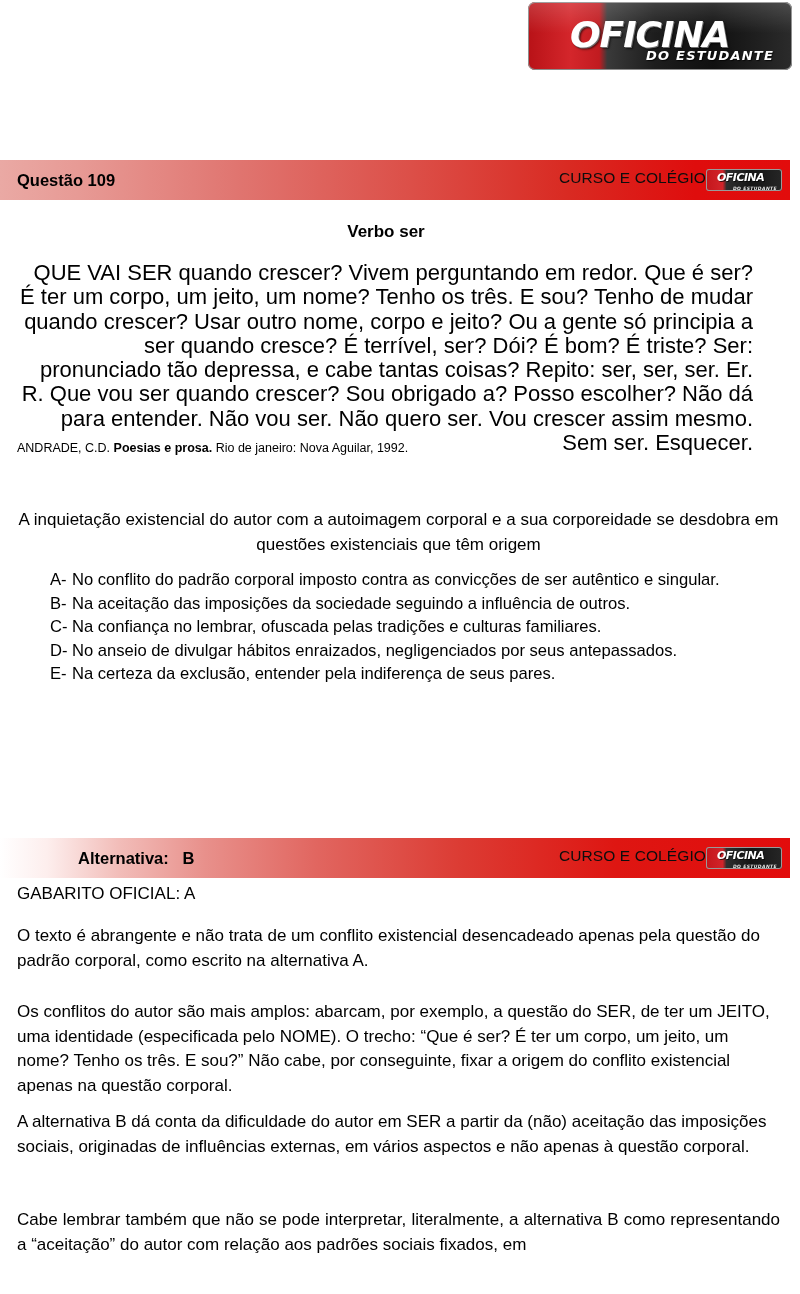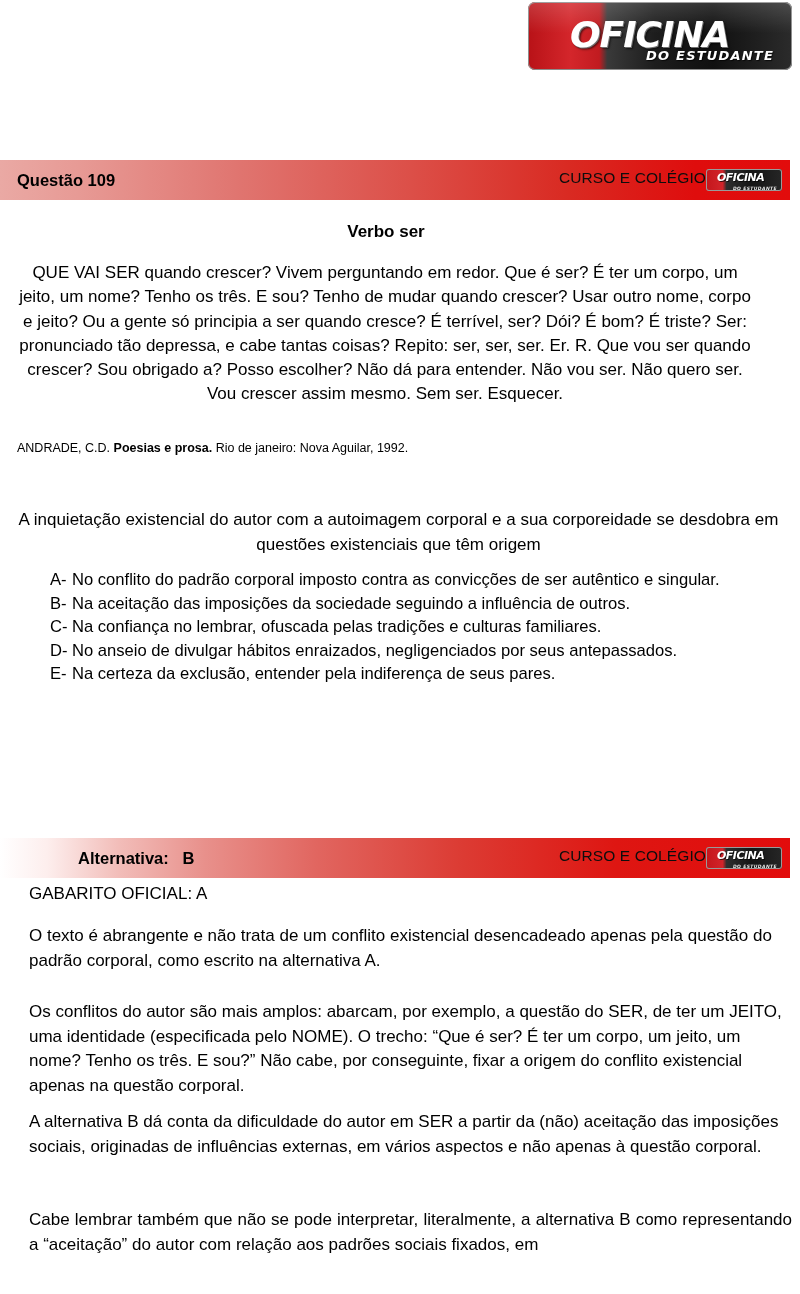--- a/index.html
+++ b/index.html
@@ -141,23 +141,23 @@
   .poem-title {
     top: 222px;
     text-align: center;
     font-weight: bold;
     font-size: 17px;
   }
   .poem-body {
     top: 261px;
     left: 17px;
     width: 736px;
-    font-size: 17px;
+    font-size: 22px;
     line-height: 24.3px;
-    text-align: center;
+    text-align: right;
   }
   .citation {
     top: 441px;
     left: 17px;
     width: 733px;
     text-align: left;
     font-size: 12.5px;
   }
   .citation b { font-weight: bold; }
 
@@ -187,21 +187,20 @@
     position: absolute;
     left: 0; top: 0;
     font-size: 16.6px;
   }
 
   .sol-line {
     left: 17px;
     width: 763px;
     font-size: 17px;
     line-height: 24.5px;
-    margin-left: 12px;
   }
   .sol-gabarito { top: 882px; }
   .sol-p1 { top: 924px; }
   .sol-p2 { top: 1000px; }
   .sol-p3 { top: 1110px; }
   .sol-p4 { top: 1208px; text-align: justify; }
   .sol-p2, .sol-p3 { }
 </style>
 </head>
 <body>

